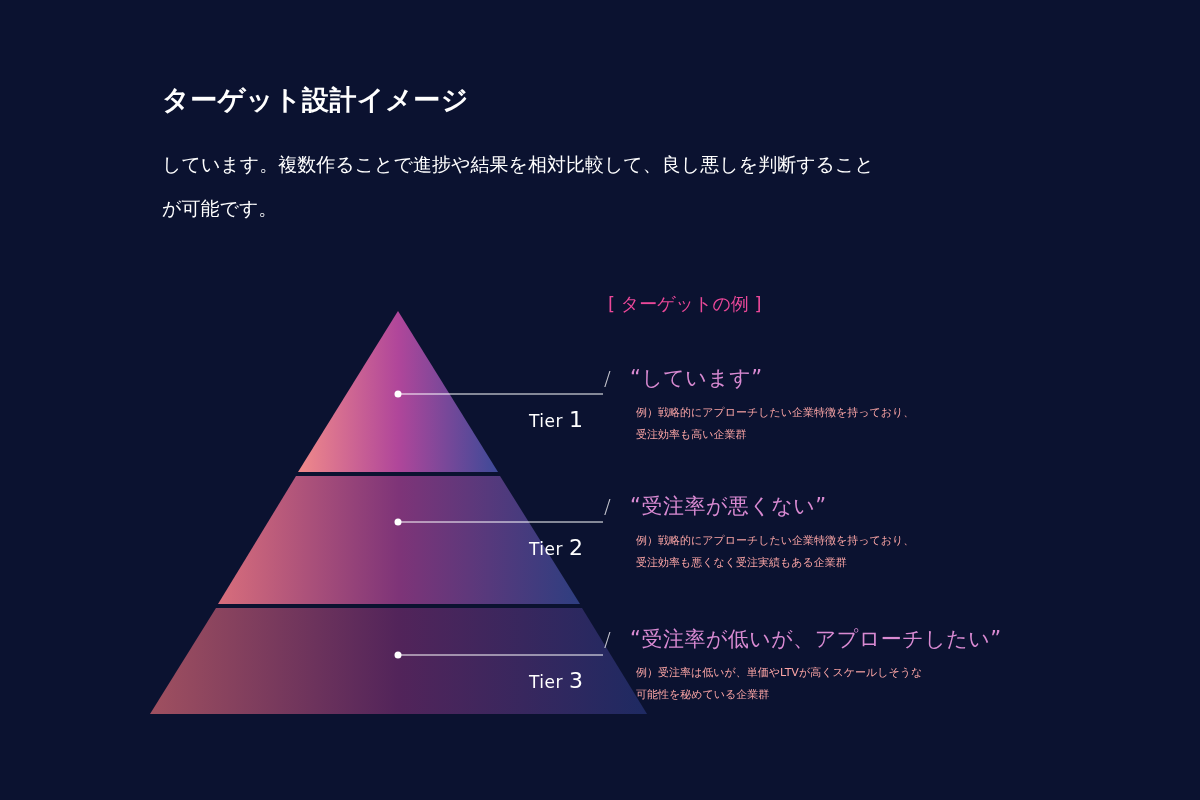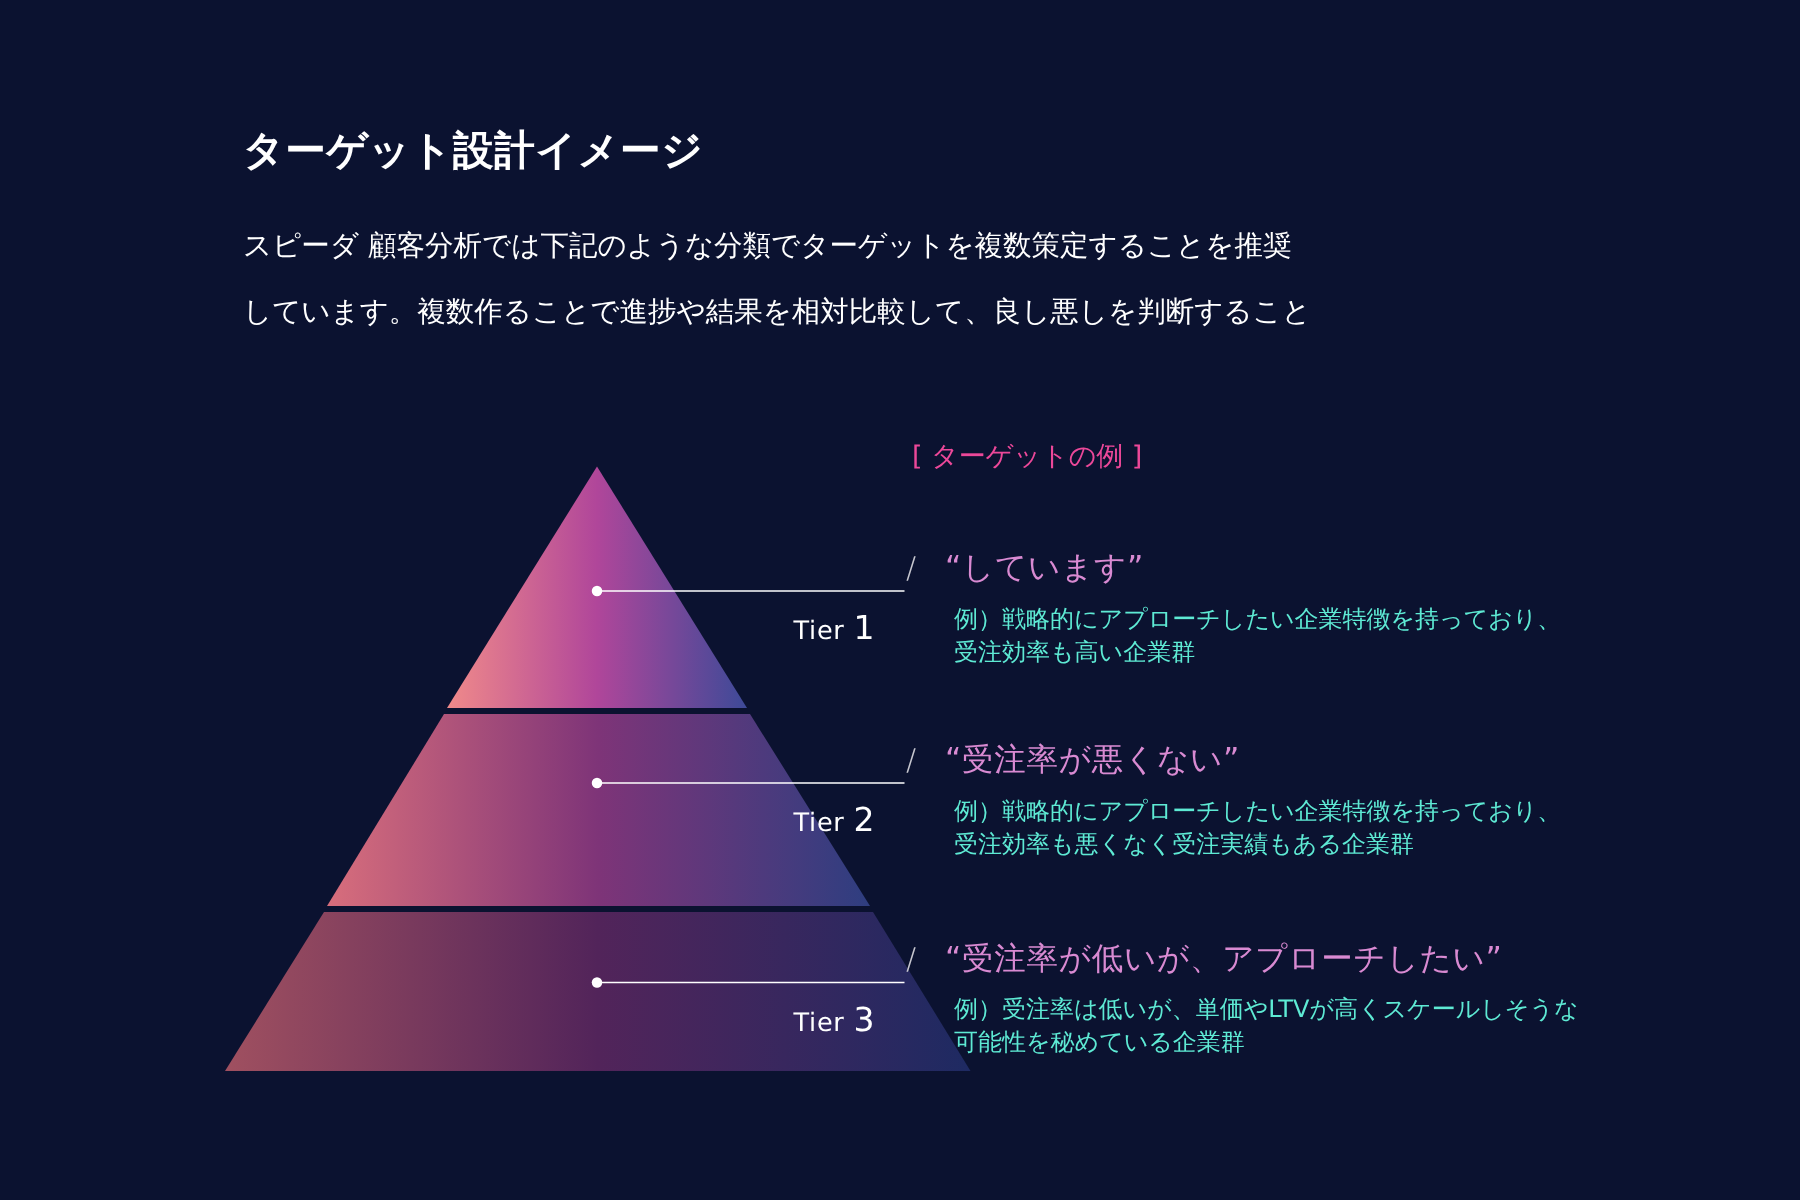--- a/index.html
+++ b/index.html
@@ -32,31 +32,31 @@
   }
   .tier-label .num { font-size:22px; }
   .slash {
     position:absolute; font-size:20px; color:#c8c8d0; font-weight:300;
   }
   .tier-title {
     position:absolute; font-size:21px; color:#d98ad2; white-space:nowrap;
     letter-spacing:0.5px;
   }
   .tier-desc {
-    position:absolute; font-size:16px; line-height:22px; color:#5eead4; white-space:nowrap;
+    position:absolute; font-size:11px; line-height:22px; color:#fca5a5; white-space:nowrap;
   }
 </style>
 </head>
 <body>
 
 <div class="title">ターゲット設計イメージ</div>
 
 <div class="intro">
-  <div>スピーダ 顧客分析では下記のような分類でターゲットを複数策定することを推奨</div>
   <div>しています。複数作ることで進捗や結果を相対比較して、良し悪しを判断すること</div>
+  <div>が可能です。</div>
 </div>
 
 <div class="examples-heading">[ ターゲットの例 ]</div>
 
 <svg class="pyramid" width="1200" height="800" viewBox="0 0 1200 800">
   <defs>
     <linearGradient id="g1" x1="298" y1="0" x2="498" y2="0" gradientUnits="userSpaceOnUse">
       <stop offset="0" stop-color="#f08a8a"></stop>
       <stop offset="0.5" stop-color="#b0469a"></stop>
       <stop offset="1" stop-color="#3d4a98"></stop>

